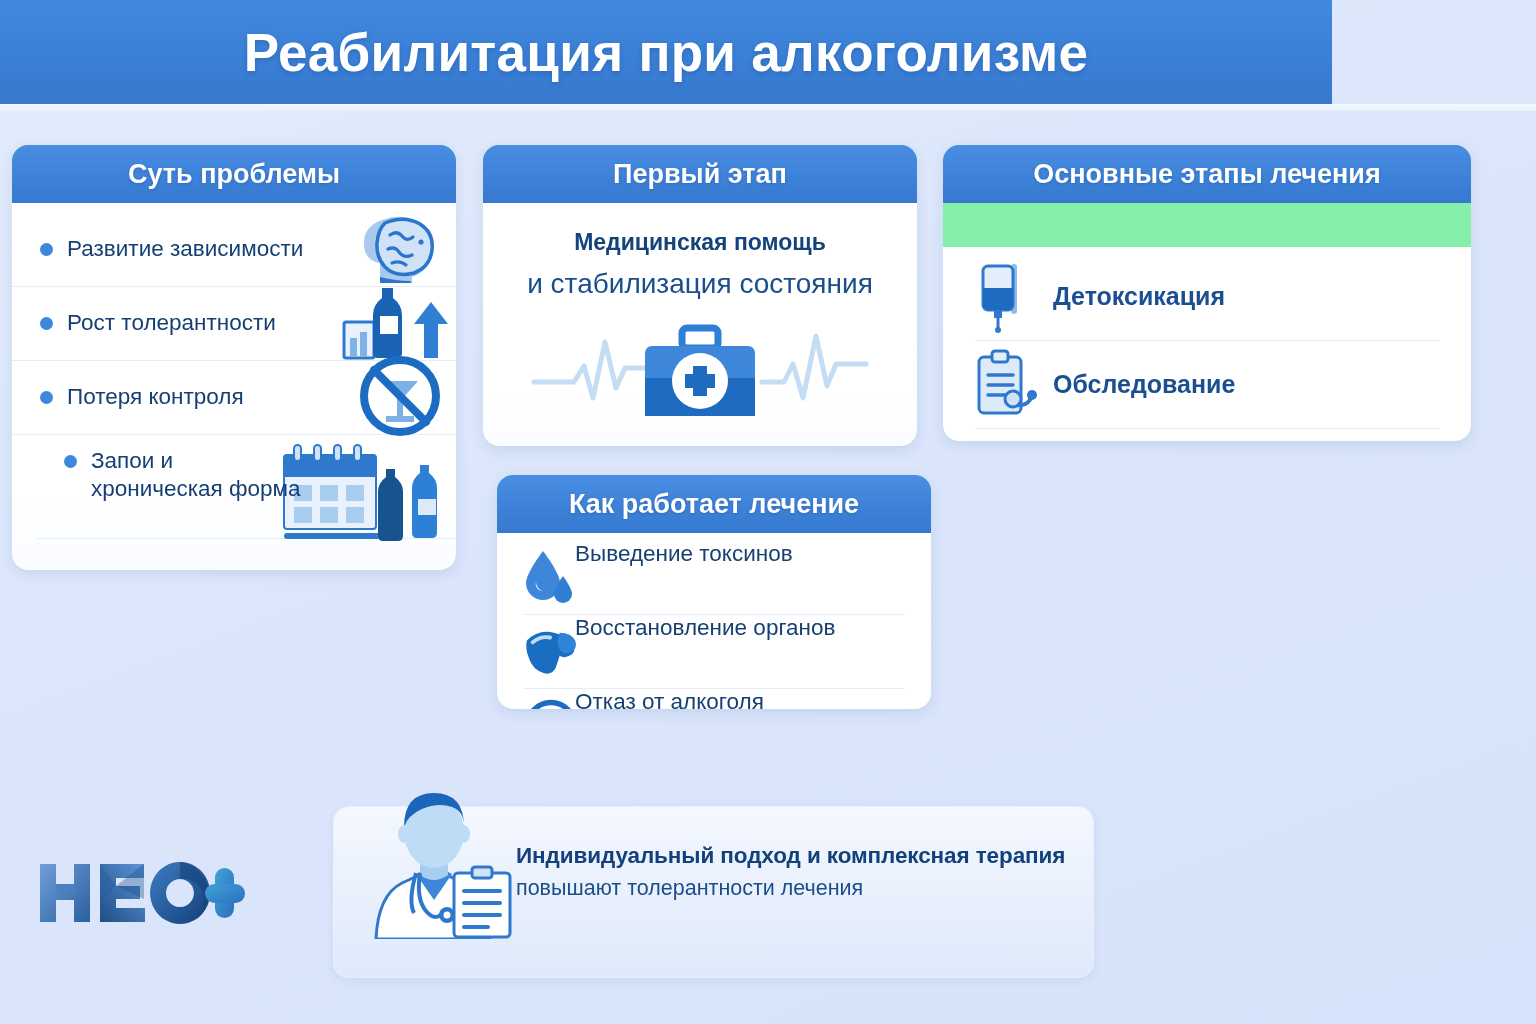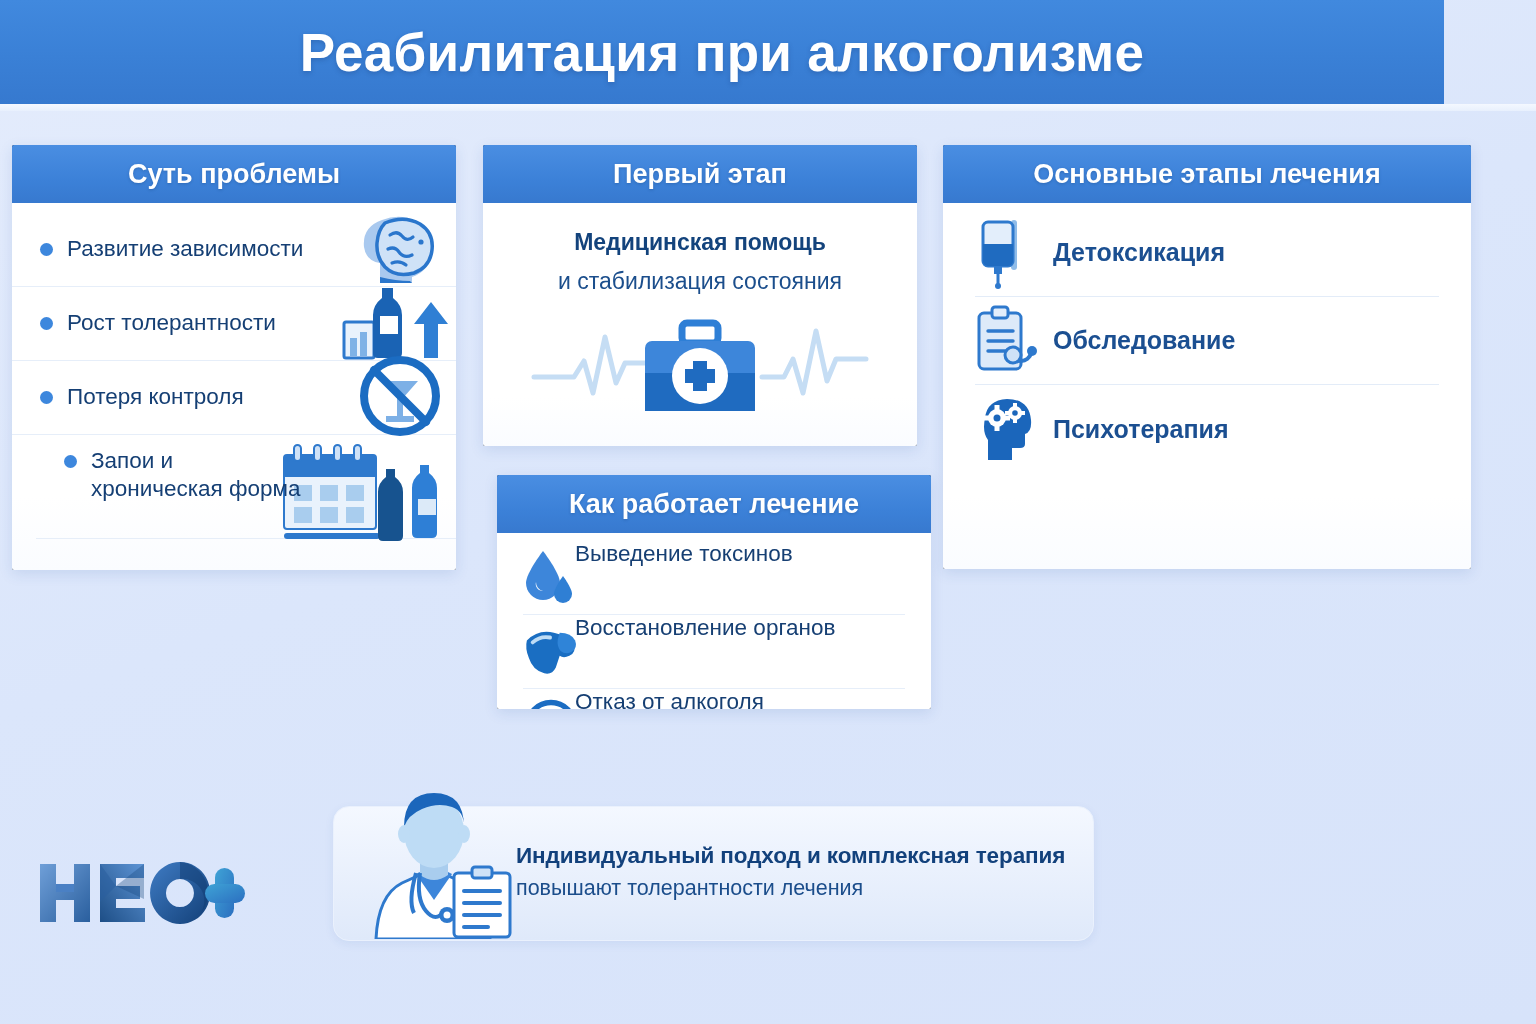--- a/index.html
+++ b/index.html
@@ -13,21 +13,21 @@
   body {
     font-family: "Liberation Sans", "DejaVu Sans", sans-serif;
     background: linear-gradient(160deg, #e4ecfc 0%, #dbe6fb 45%, #d7e3fa 100%);
     position: relative;
   }
 
   
   .header {
     position: absolute;
     left: 0; top: 0;
-    width: 1444px;
+    width: 1332px;
     height: 104px;
     background: linear-gradient(180deg, #4189de 0%, #3a80d6 55%, #3679cf 100%);
     display: flex;
     align-items: center;
     justify-content: center;
   }
   .header-title {
     color: #ffffff;
     font-size: 53px;
     font-weight: bold;
@@ -38,22 +38,22 @@
   .header-underline {
     position: absolute;
     left: 0; top: 104px;
     width: 1536px; height: 7px;
     background: linear-gradient(180deg, #f4f8ff 0%, #e8f0fd 100%);
   }
 
   
   .card {
     position: absolute;
-    background: #0f172a;
-    border-radius: 2px;
+    background: #86efac;
+    border-radius: 16px;
     box-shadow: 0 4px 14px rgba(40,85,160,0.13);
     overflow: hidden;
     display: flex;
     flex-direction: column;
   }
   .card-head {
     height: 58px;
     background: linear-gradient(180deg, #4a8ee2 0%, #3c81d8 60%, #3779cf 100%);
     display: flex;
     align-items: center;
@@ -117,21 +117,21 @@
     padding: 26px 20px 0 20px;
     text-align: center;
   }
   .first-line1 {
     font-size: 23px;
     font-weight: bold;
     color: #13437c;
     margin-bottom: 12px;
   }
   .first-line2 {
-    font-size: 23px;
+    font-size: 28px;
     color: #1b4e8c;
   }
   .first-icon-wrap {
     display: flex; justify-content: center; align-items: center;
     margin-top: 14px;
   }
 
   
   #card-how { left: 497px; top: 475px; width: 434px; height: 234px; }
   .how-row {
@@ -143,42 +143,42 @@
   }
   .how-row:first-child { margin-top: 8px; }
   .how-icon { flex: 0 0 auto; width: 56px; display: flex; align-items: center; }
   .how-label {
     font-size: 22.5px;
     color: #163f73;
     margin-left: -4px;
   }
 
   
-  #card-stages { left: 943px; top: 145px; width: 528px; height: 424px; }
+  #card-stages { left: 943px; top: 145px; width: 528px; height: 296px; gap: 44px; }
   .stage-row {
     display: flex;
     align-items: center;
     height: 88px;
     margin: 0 32px;
     border-bottom: 1px solid #e3ecf8;
   }
   .stage-row:first-child { margin-top: 6px; }
   .stage-row:last-child { border-bottom: none; }
   .stage-icon { flex: 0 0 auto; width: 78px; display: flex; align-items: center; }
   .stage-label {
     font-size: 25px;
     font-weight: bold;
     color: #1b4f91;
   }
 
   
   #banner {
     position: absolute;
     left: 333px; top: 806px;
-    width: 761px; height: 135px;
+    width: 761px; height: 172px;
     border-radius: 16px;
     background: linear-gradient(180deg, #f4f8ff 0%, #dfe9fa 100%);
     border: 1px solid #eaf1fd;
     box-shadow: 0 3px 10px rgba(40,85,160,0.08);
   }
   #banner-doctor {
     position: absolute;
     left: 20px; top: -20px;
     width: 165px; height: 152px;
   }

